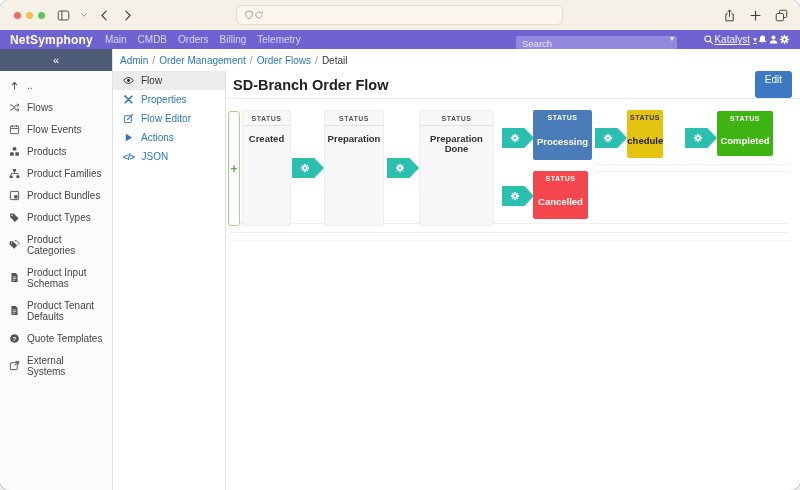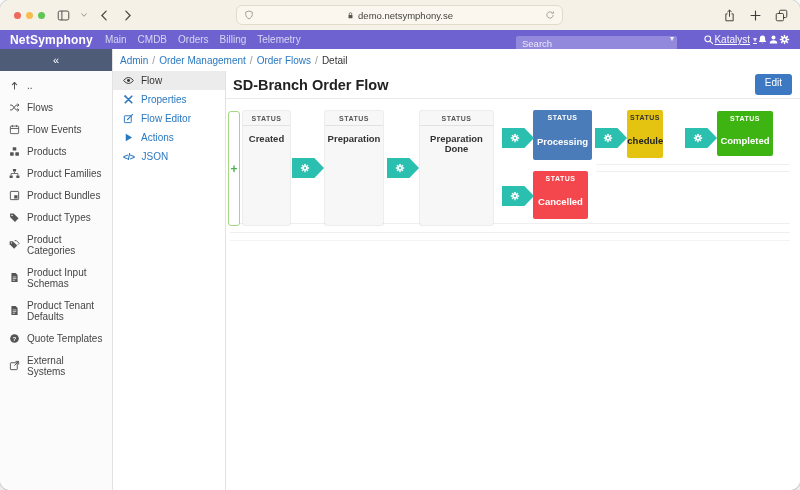--- a/index.html
+++ b/index.html
@@ -51,21 +51,21 @@
   .subpanel{width:113px;border-right:1px solid #e2e2e2;background:#fff;}
   .sub-item{display:flex;align-items:center;gap:7px;padding:4px 10px;font-size:10px;color:#2a78c0;cursor:default;}
   .sub-item.active{background:#ececec;color:#333;}
   .sub-item .ic{width:11px;height:11px;}
   .ic-txt{font-size:9px;font-weight:bold;width:auto!important;height:auto!important;letter-spacing:-.5px;}
   .main{flex:1;display:flex;flex-direction:column;position:relative;background:#fff;min-width:0;}
   .titlebar{height:28px;display:flex;align-items:center;justify-content:space-between;
             padding:0 8px 0 7px;border-bottom:1px solid #e9e9e9;}
   .page-title{font-size:14.5px;font-weight:bold;color:#222;}
   .edit-btn{background:#3d79c2;color:#fff;border:none;border-radius:3px;font-size:10px;
-            padding:3px 10px 7px;font-family:"Liberation Sans",sans-serif;cursor:default;}
+            padding:3px 10px 13px;font-family:"Liberation Sans",sans-serif;cursor:default;}
   
   .diagram{position:relative;flex:1;}
   .hline{position:absolute;height:1px;background:#efefef;}
   .fnode{position:absolute;border-radius:2px;display:flex;flex-direction:column;overflow:hidden;}
   .fnode.gray{background:#f7f7f7;box-shadow:0 0 0 1px rgba(0,0,0,.07);}
   .fnode-head{height:15px;flex:0 0 15px;display:flex;align-items:center;justify-content:center;
               font-size:7px;font-weight:bold;letter-spacing:.5px;}
   .fnode.gray .fnode-head{color:#555;border-bottom:1px solid #e2e2e2;}
   .fnode-body{flex:1;display:flex;align-items:center;justify-content:center;padding:0 2px;}
   .fnode.gray .fnode-body{align-items:flex-start;padding-top:8px;}
@@ -108,27 +108,20 @@
       <button class="cbtn">
         <svg viewBox="0 0 16 16">
             <path d="M6 2.6L11.2 8 6 13.4" fill="none" stroke="currentColor" stroke-width="1.6" stroke-linecap="round"></path>
           </svg>
       </button>
     </div>
     <div class="urlbar">
       <svg viewBox="0 0 16 16">
           <path d="M8 1.5l5.2 1.9v3.8c0 3.6-2.7 5.8-5.2 7.1C5.5 13 2.8 10.8 2.8 7.2V3.4z" fill="none" stroke="currentColor" stroke-width="1.3"></path>
         </svg>
-      <span class="mid">
-        <svg viewBox="0 0 16 16">
-            <rect x="4.5" y="7" width="7" height="6" rx="1" fill="currentColor"></rect>
-            <path d="M5.8 7.2V5.2a2.2 2.2 0 0 1 4.4 0v2" fill="none" stroke="currentColor" stroke-width="1.3"></path>
-          </svg>
-        <span>demo.netsymphony.se</span>
-      </span>
       <svg viewBox="0 0 16 16">
           <path d="M13 8a5 5 0 1 1-1.5-3.55" fill="none" stroke="currentColor" stroke-width="1.3"></path>
           <path d="M13.4 2.4v2.8h-2.8" fill="none" stroke="currentColor" stroke-width="1.3"></path>
         </svg>
     </div>
     <div class="chrome-right">
       <button class="cbtn">
         <svg viewBox="0 0 16 16">
             <path d="M5.5 6H3.5v8.5h9V6h-2" fill="none" stroke="currentColor" stroke-width="1.2"></path>
             <path d="M8 1.5V9.5M5.4 3.8L8 1.2l2.6 2.6" fill="none" stroke="currentColor" stroke-width="1.2"></path>

